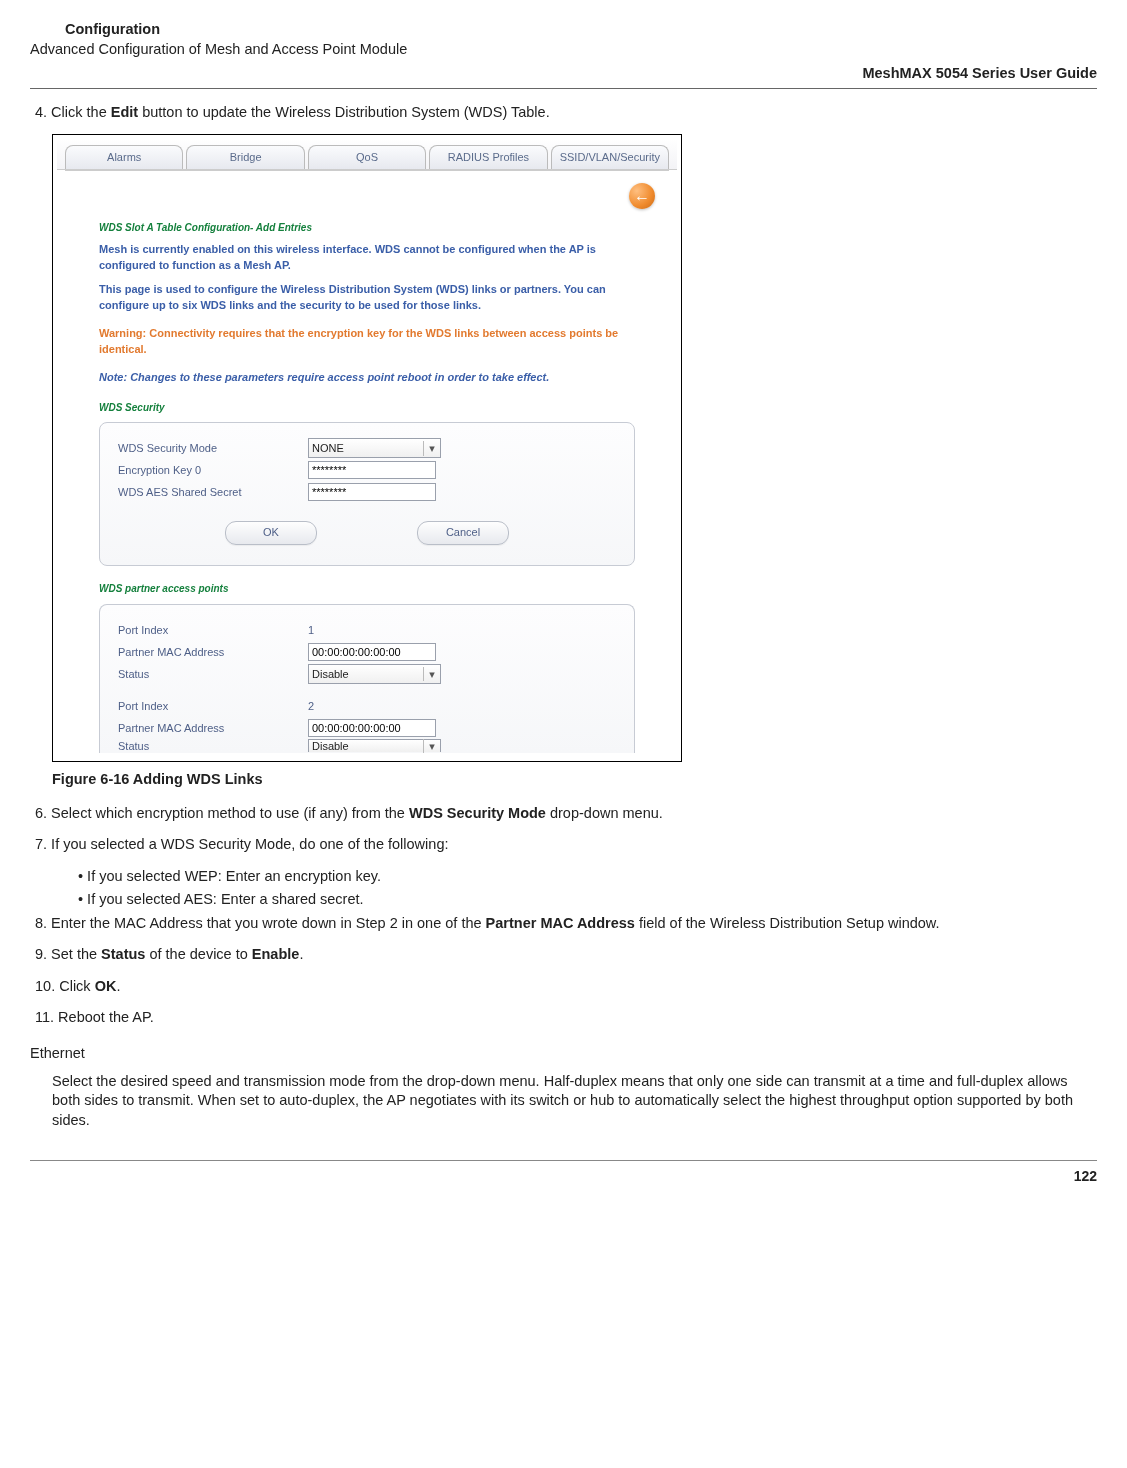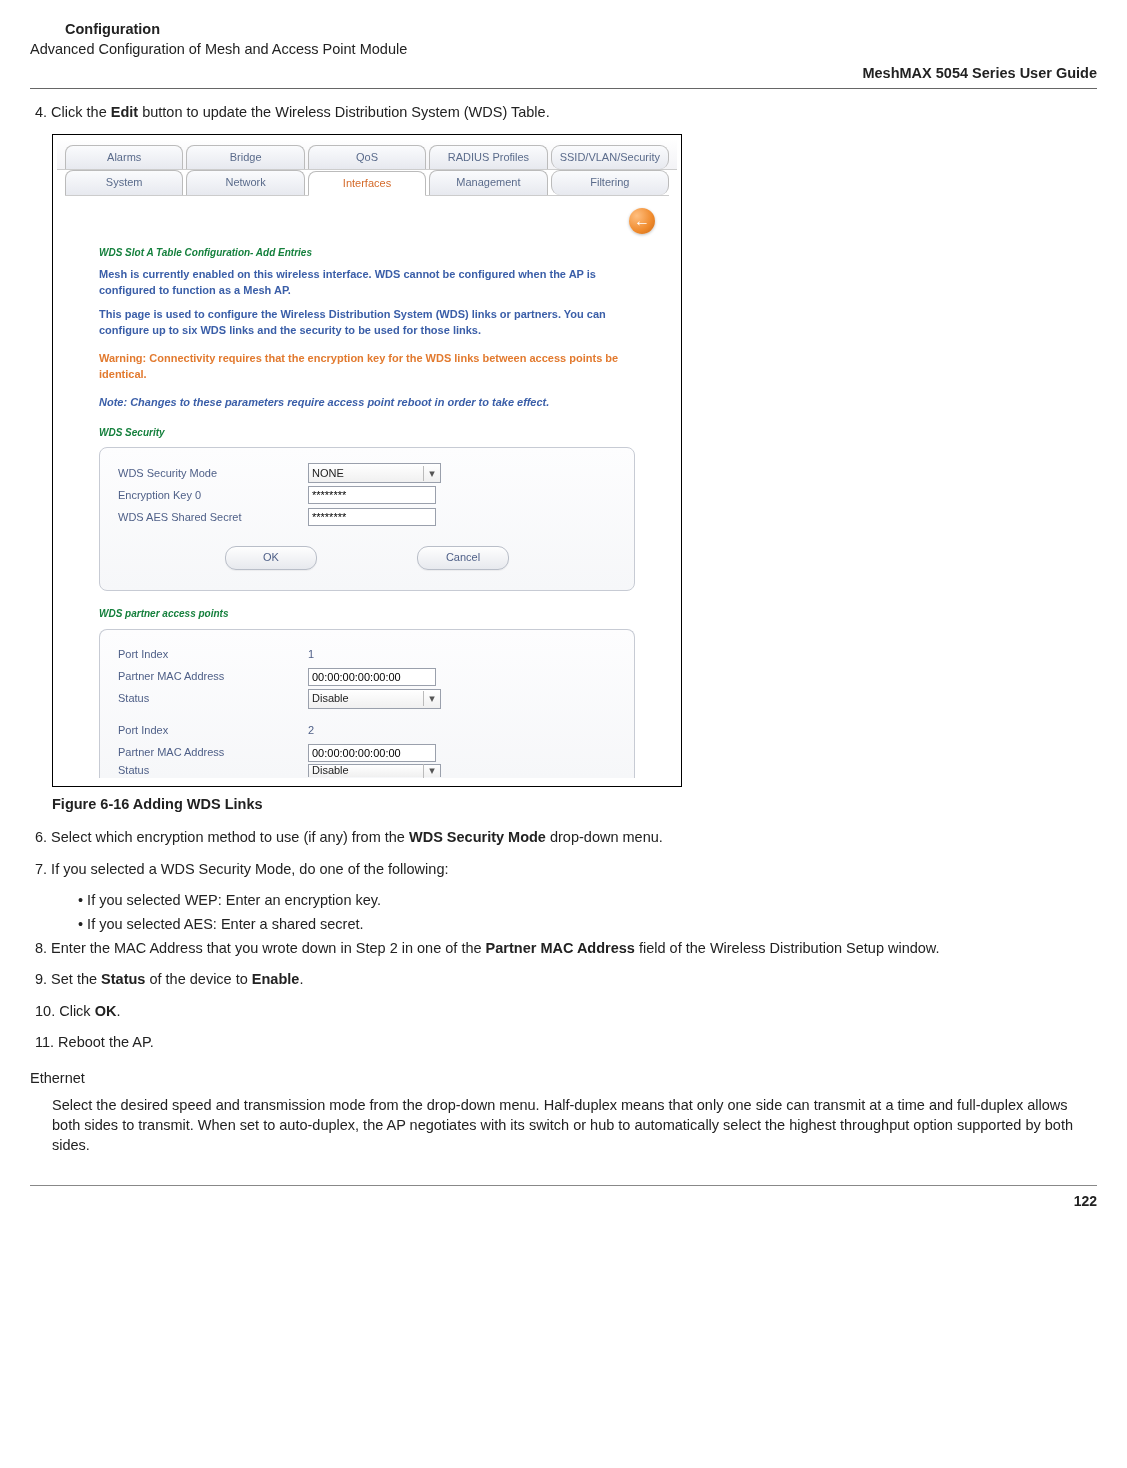--- a/index.html
+++ b/index.html
@@ -73,21 +73,20 @@
     padding: 4px 0;
     width: 118px;
     text-align: center;
     color: #5a6b8b;
     font-size: 11px;
     cursor: pointer;
     margin-right: 3px;
   }
   .tab.right-edge {
     margin-right: 0;
-    border-radius: 9px;
   }
   .tab.active {
     color: #d46a2a;
     background: #fff;
     border-bottom: 1px solid #fff;
     position: relative;
     top: 1px;
   }
   .tab-spacer {
     height: 1px;
@@ -252,27 +251,20 @@
 </div>
 
 <div class="figure-wrap">
   <div class="tabrow">
     <div class="tab">Alarms</div>
     <div class="tab">Bridge</div>
     <div class="tab">QoS</div>
     <div class="tab">RADIUS Profiles</div>
     <div class="tab right-edge">SSID/VLAN/Security</div>
   </div>
-  <div class="tabrow second">
-    <div class="tab">System</div>
-    <div class="tab">Network</div>
-    <div class="tab active">Interfaces</div>
-    <div class="tab">Management</div>
-    <div class="tab right-edge">Filtering</div>
-  </div>
   <div class="tab-spacer"></div>
 
   <div class="content">
     <div class="back-circle">
         <span>←</span>
       </div>
     <div class="sec-title">WDS Slot A Table Configuration- Add Entries</div>
     <div class="desc">Mesh is currently enabled on this wireless interface. WDS cannot be configured when the AP is configured to function as a Mesh AP.</div>
     <div class="desc">This page is used to configure the Wireless Distribution System (WDS) links or partners. You can configure up to six WDS links and the security to be used for those links.</div>
     <div class="warn">Warning: Connectivity requires that the encryption key for the WDS links between access points be identical.</div>

